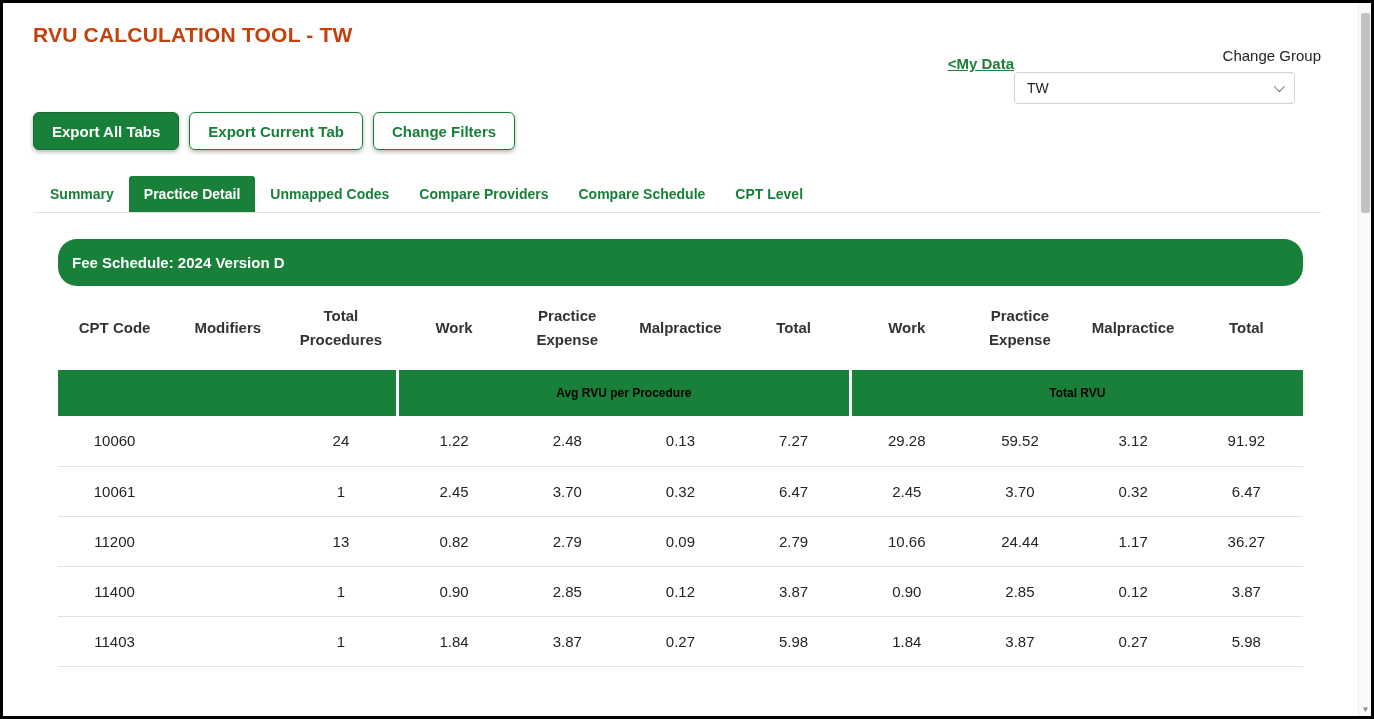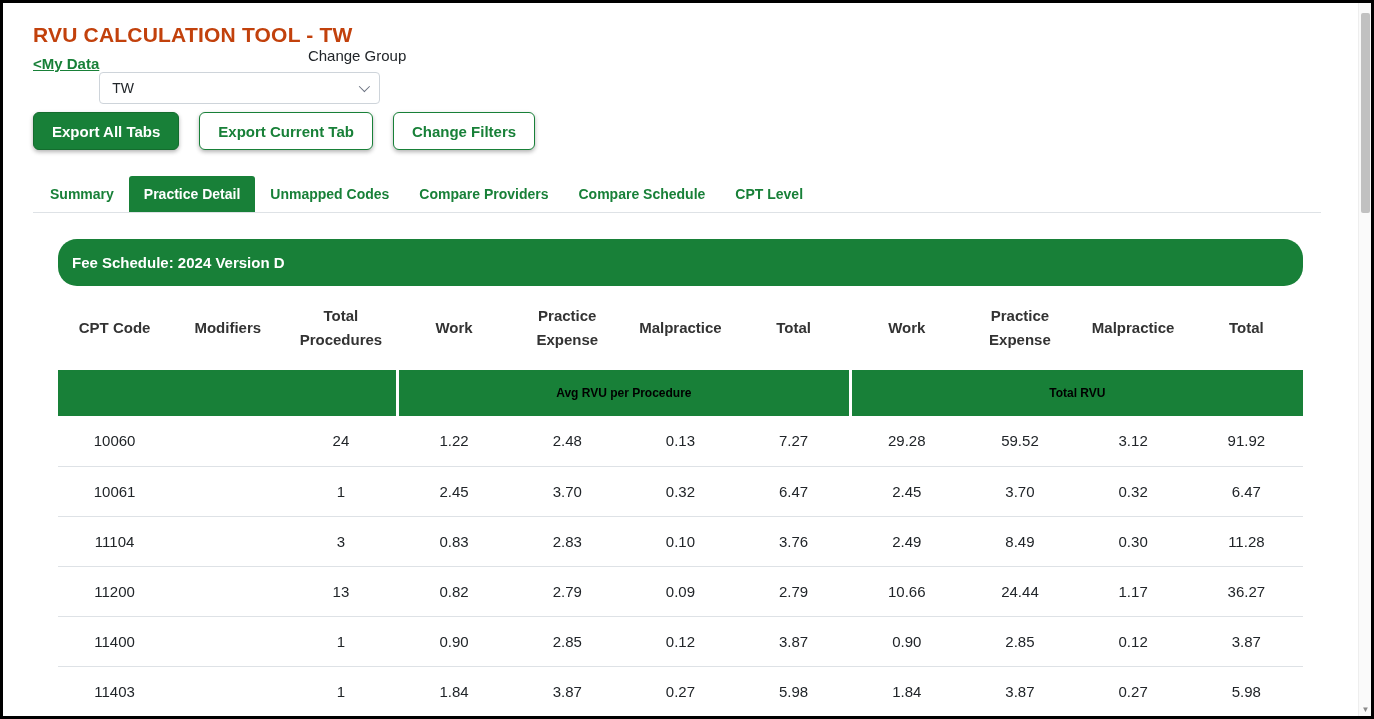--- a/index.html
+++ b/index.html
@@ -19,21 +19,21 @@
   .content { padding: 20px 50px 0 30px; }
 
   h1.page-title {
     font-size: 21px;
     font-weight: 800;
     color: #c2410c;
     letter-spacing: 0.2px;
     margin-bottom: 0;
   }
 
-  .top-row { display: flex; justify-content: flex-start; align-items: flex-start; }
+  .top-row { display: flex; justify-content: flex-end; align-items: flex-start; }
   a.my-data {
     color: #188038;
     font-weight: 700;
     font-size: 15px;
     text-decoration: underline;
     margin-top: 8px;
     display: inline-block;
   }
   .change-group { width: 307px; }
   .cg-label {
@@ -54,21 +54,21 @@
     cursor: pointer;
   }
   .chev {
     width: 8px; height: 8px;
     border-right: 1.5px solid #6b7280;
     border-bottom: 1.5px solid #6b7280;
     transform: rotate(45deg) translateY(-2px);
     display: inline-block;
   }
 
-  .btn-row { display: flex; gap: 20px; margin-top: 8px; }
+  .btn-row { display: flex; gap: 10px; margin-top: 8px; }
   .btn {
     height: 38px;
     padding: 0 18px;
     border-radius: 6px;
     font-family: "Liberation Sans", sans-serif;
     font-size: 15px;
     font-weight: 700;
     cursor: pointer;
     box-shadow: 0 2px 4px rgba(0,0,0,0.3);
   }
@@ -243,33 +243,20 @@
               <td>2.45</td>
               <td>3.70</td>
               <td>0.32</td>
               <td>6.47</td>
               <td>2.45</td>
               <td>3.70</td>
               <td>0.32</td>
               <td>6.47</td>
             </tr>
             <tr>
-              <td>11104</td>
-              <td></td>
-              <td>3</td>
-              <td>0.83</td>
-              <td>2.83</td>
-              <td>0.10</td>
-              <td>3.76</td>
-              <td>2.49</td>
-              <td>8.49</td>
-              <td>0.30</td>
-              <td>11.28</td>
-            </tr>
-            <tr>
               <td>11200</td>
               <td></td>
               <td>13</td>
               <td>0.82</td>
               <td>2.79</td>
               <td>0.09</td>
               <td>2.79</td>
               <td>10.66</td>
               <td>24.44</td>
               <td>1.17</td>

